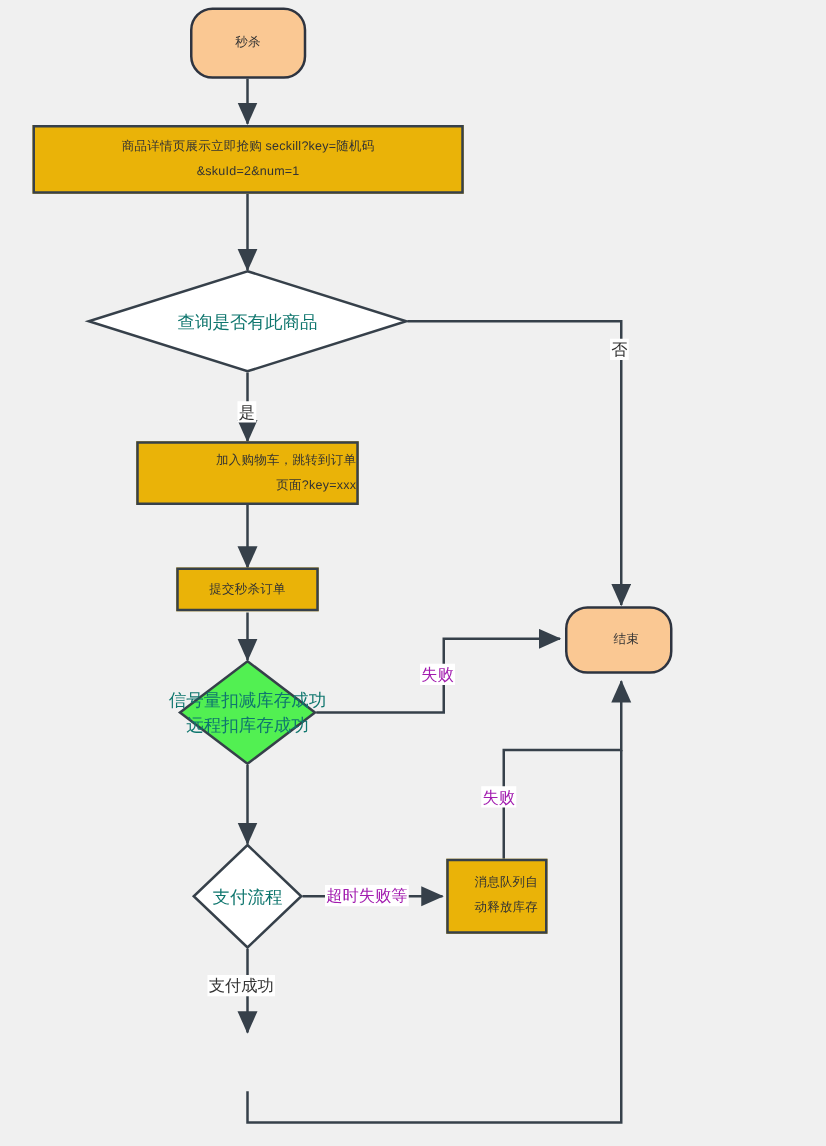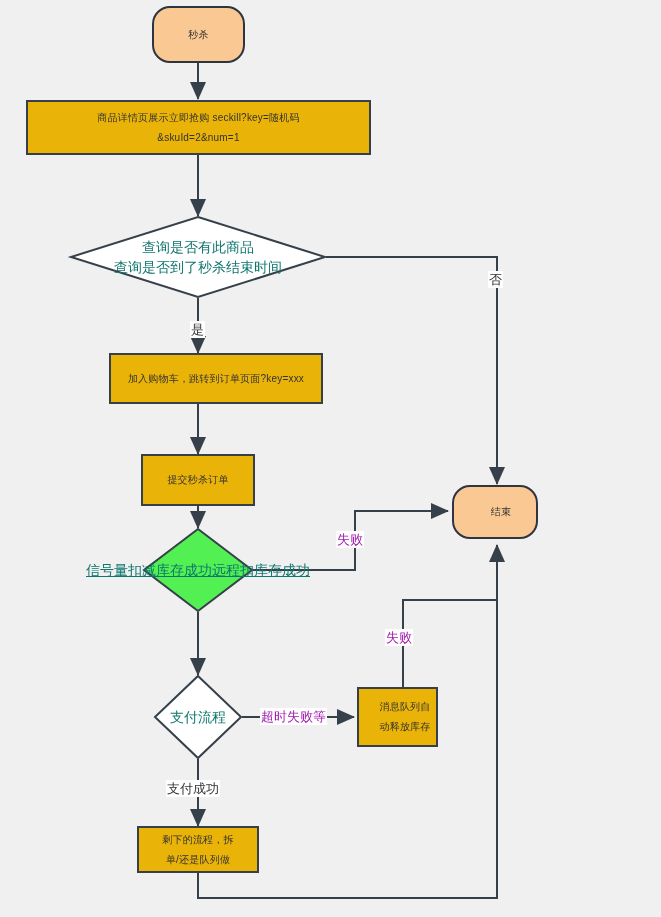--- a/index.html
+++ b/index.html
@@ -133,61 +133,56 @@
     <span>商品详情页展示立即抢购 seckill?key=随机码</span>
     <span>&amp;skuId=2&amp;num=1</span>
   </div>
 
   <div class="diamond-wrap" style="left:70px; top:216px; width:256px; height:82px;">
     <svg width="256" height="82" viewBox="0 0 256 82" xmlns="http://www.w3.org/2000/svg">
       <polygon points="128,1 255,41 128,81 1,41" fill="#ffffff" stroke="#36404a" stroke-width="2"></polygon>
     </svg>
     <div class="diamond-label" style="flex-direction:column;">
       <span>查询是否有此商品</span>
-      <span>查询是否到了秒杀结束时间</span>
     </div>
   </div>
 
-  <div class="node rect" style="left:109px; top:353px; width:214px; height:51px; ">
+  <div class="node rect" style="left:109px; top:353px; width:178px; height:51px; flex-direction:column;align-items:flex-end;">
     <span>加入购物车，跳转到订单</span>
     <span>页面?key=xxx</span>
   </div>
 
-  <div class="node rect" style="left:141px; top:454px; width:114px; height:52px;">
+  <div class="node rect" style="left:141px; top:454px; width:114px; height:35px;">
     <span>提交秒杀订单</span>
   </div>
 
   <div class="diamond-wrap" style="left:143px; top:528px; width:110px; height:84px;">
     <svg width="110" height="84" viewBox="0 0 110 84" xmlns="http://www.w3.org/2000/svg">
       <polygon points="55,1 109,42 55,83 1,42" fill="#52f052" stroke="#36404a" stroke-width="2"></polygon>
     </svg>
-    <div class="diamond-label" style="flex-direction:row; overflow:visible; width:110px;text-decoration:underline;">
+    <div class="diamond-label" style="flex-direction:column; overflow:visible; width:110px;">
       <span>信号量扣减库存成功</span>
       <span>远程扣库存成功</span>
     </div>
   </div>
 
   <div class="diamond-wrap" style="left:154px; top:675px; width:88px; height:84px;">
     <svg width="88" height="84" viewBox="0 0 88 84" xmlns="http://www.w3.org/2000/svg">
       <polygon points="44,1 87,42 44,83 1,42" fill="#ffffff" stroke="#36404a" stroke-width="2"></polygon>
     </svg>
     <div class="diamond-label">
       <span>支付流程</span>
     </div>
   </div>
 
   <div class="node rect" style="left:357px; top:687px; width:81px; height:60px; flex-direction:column;padding-left:15px;">
     <span>消息队列自</span>
     <span>动释放库存</span>
   </div>
 
-  <div class="node rect" style="left:137px; top:826px; width:122px; height:47px; flex-direction:column;">
-    <span>剩下的流程，拆</span>
-    <span>单/还是队列做</span>
-  </div>
 
   <div class="node terminator" style="left:452px; top:485px; width:86px; height:54px;padding-left:12px;">
     <span>结束</span>
   </div>
 
   <div class="edge-label lbl-dark" style="left:488px; top:271px;">否</div>
 
   <div class="edge-label lbl-dark" style="left:190px; top:321px;">是</div>
 
   <div class="edge-label lbl-red" style="left:336px; top:531px;">失败</div>

